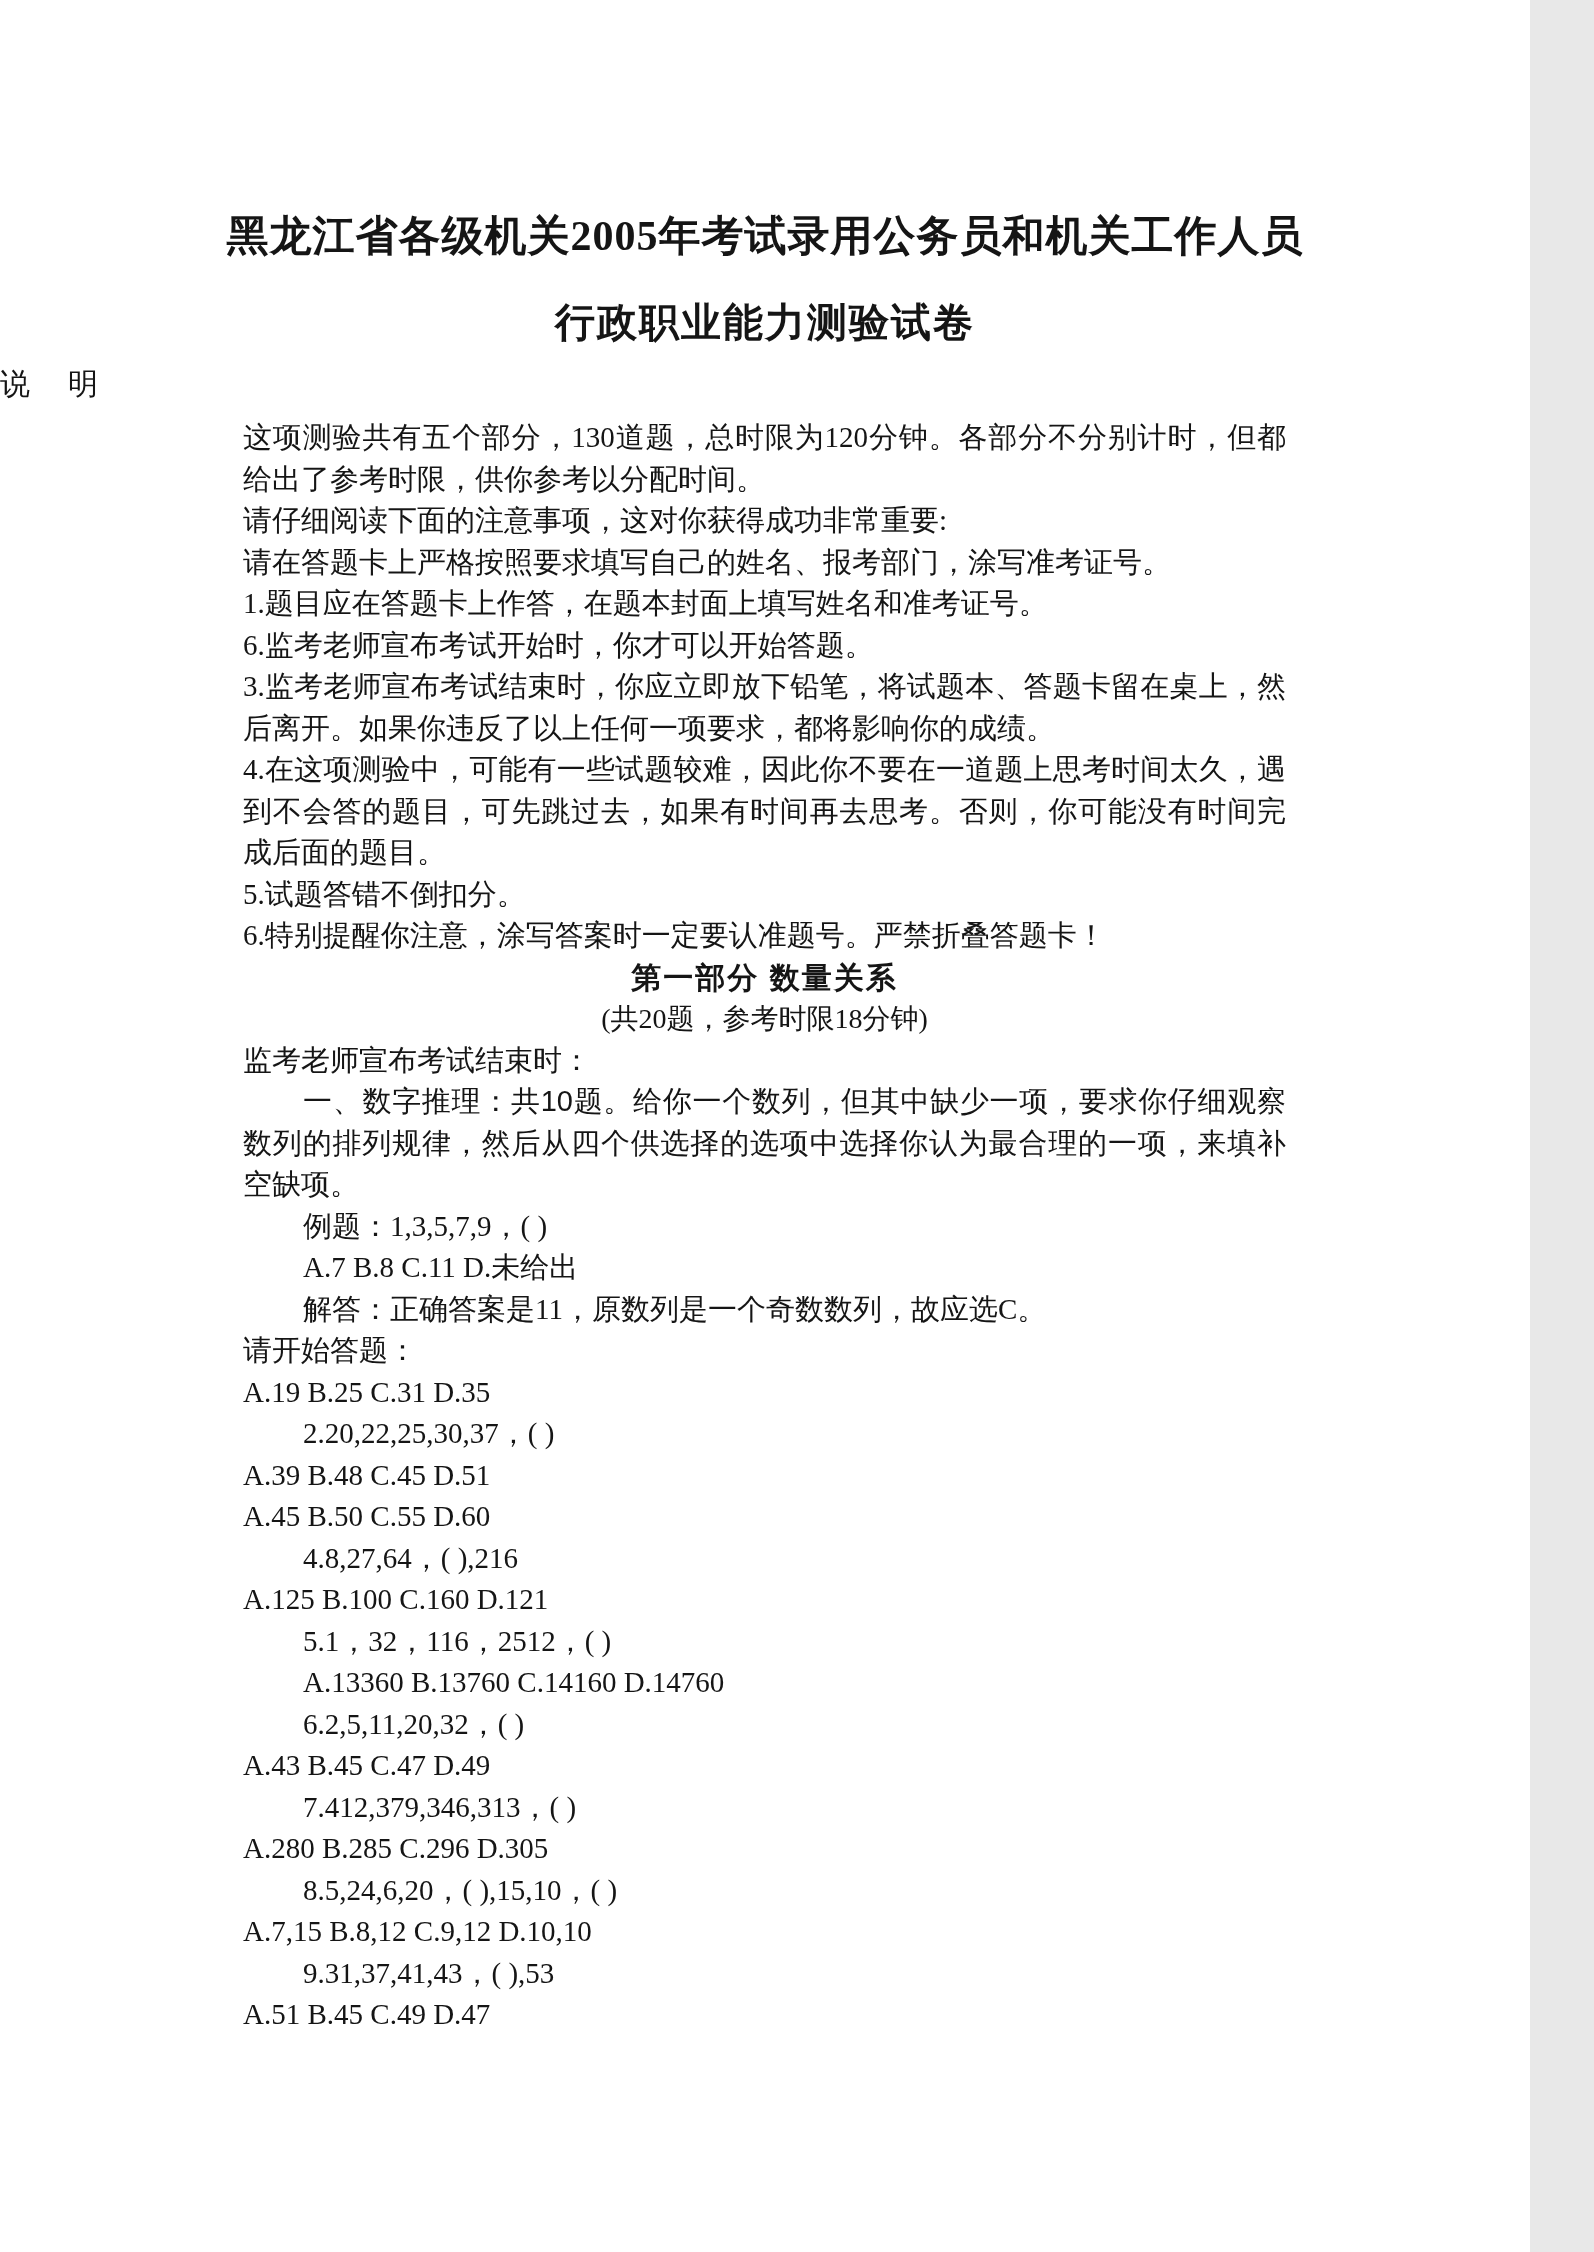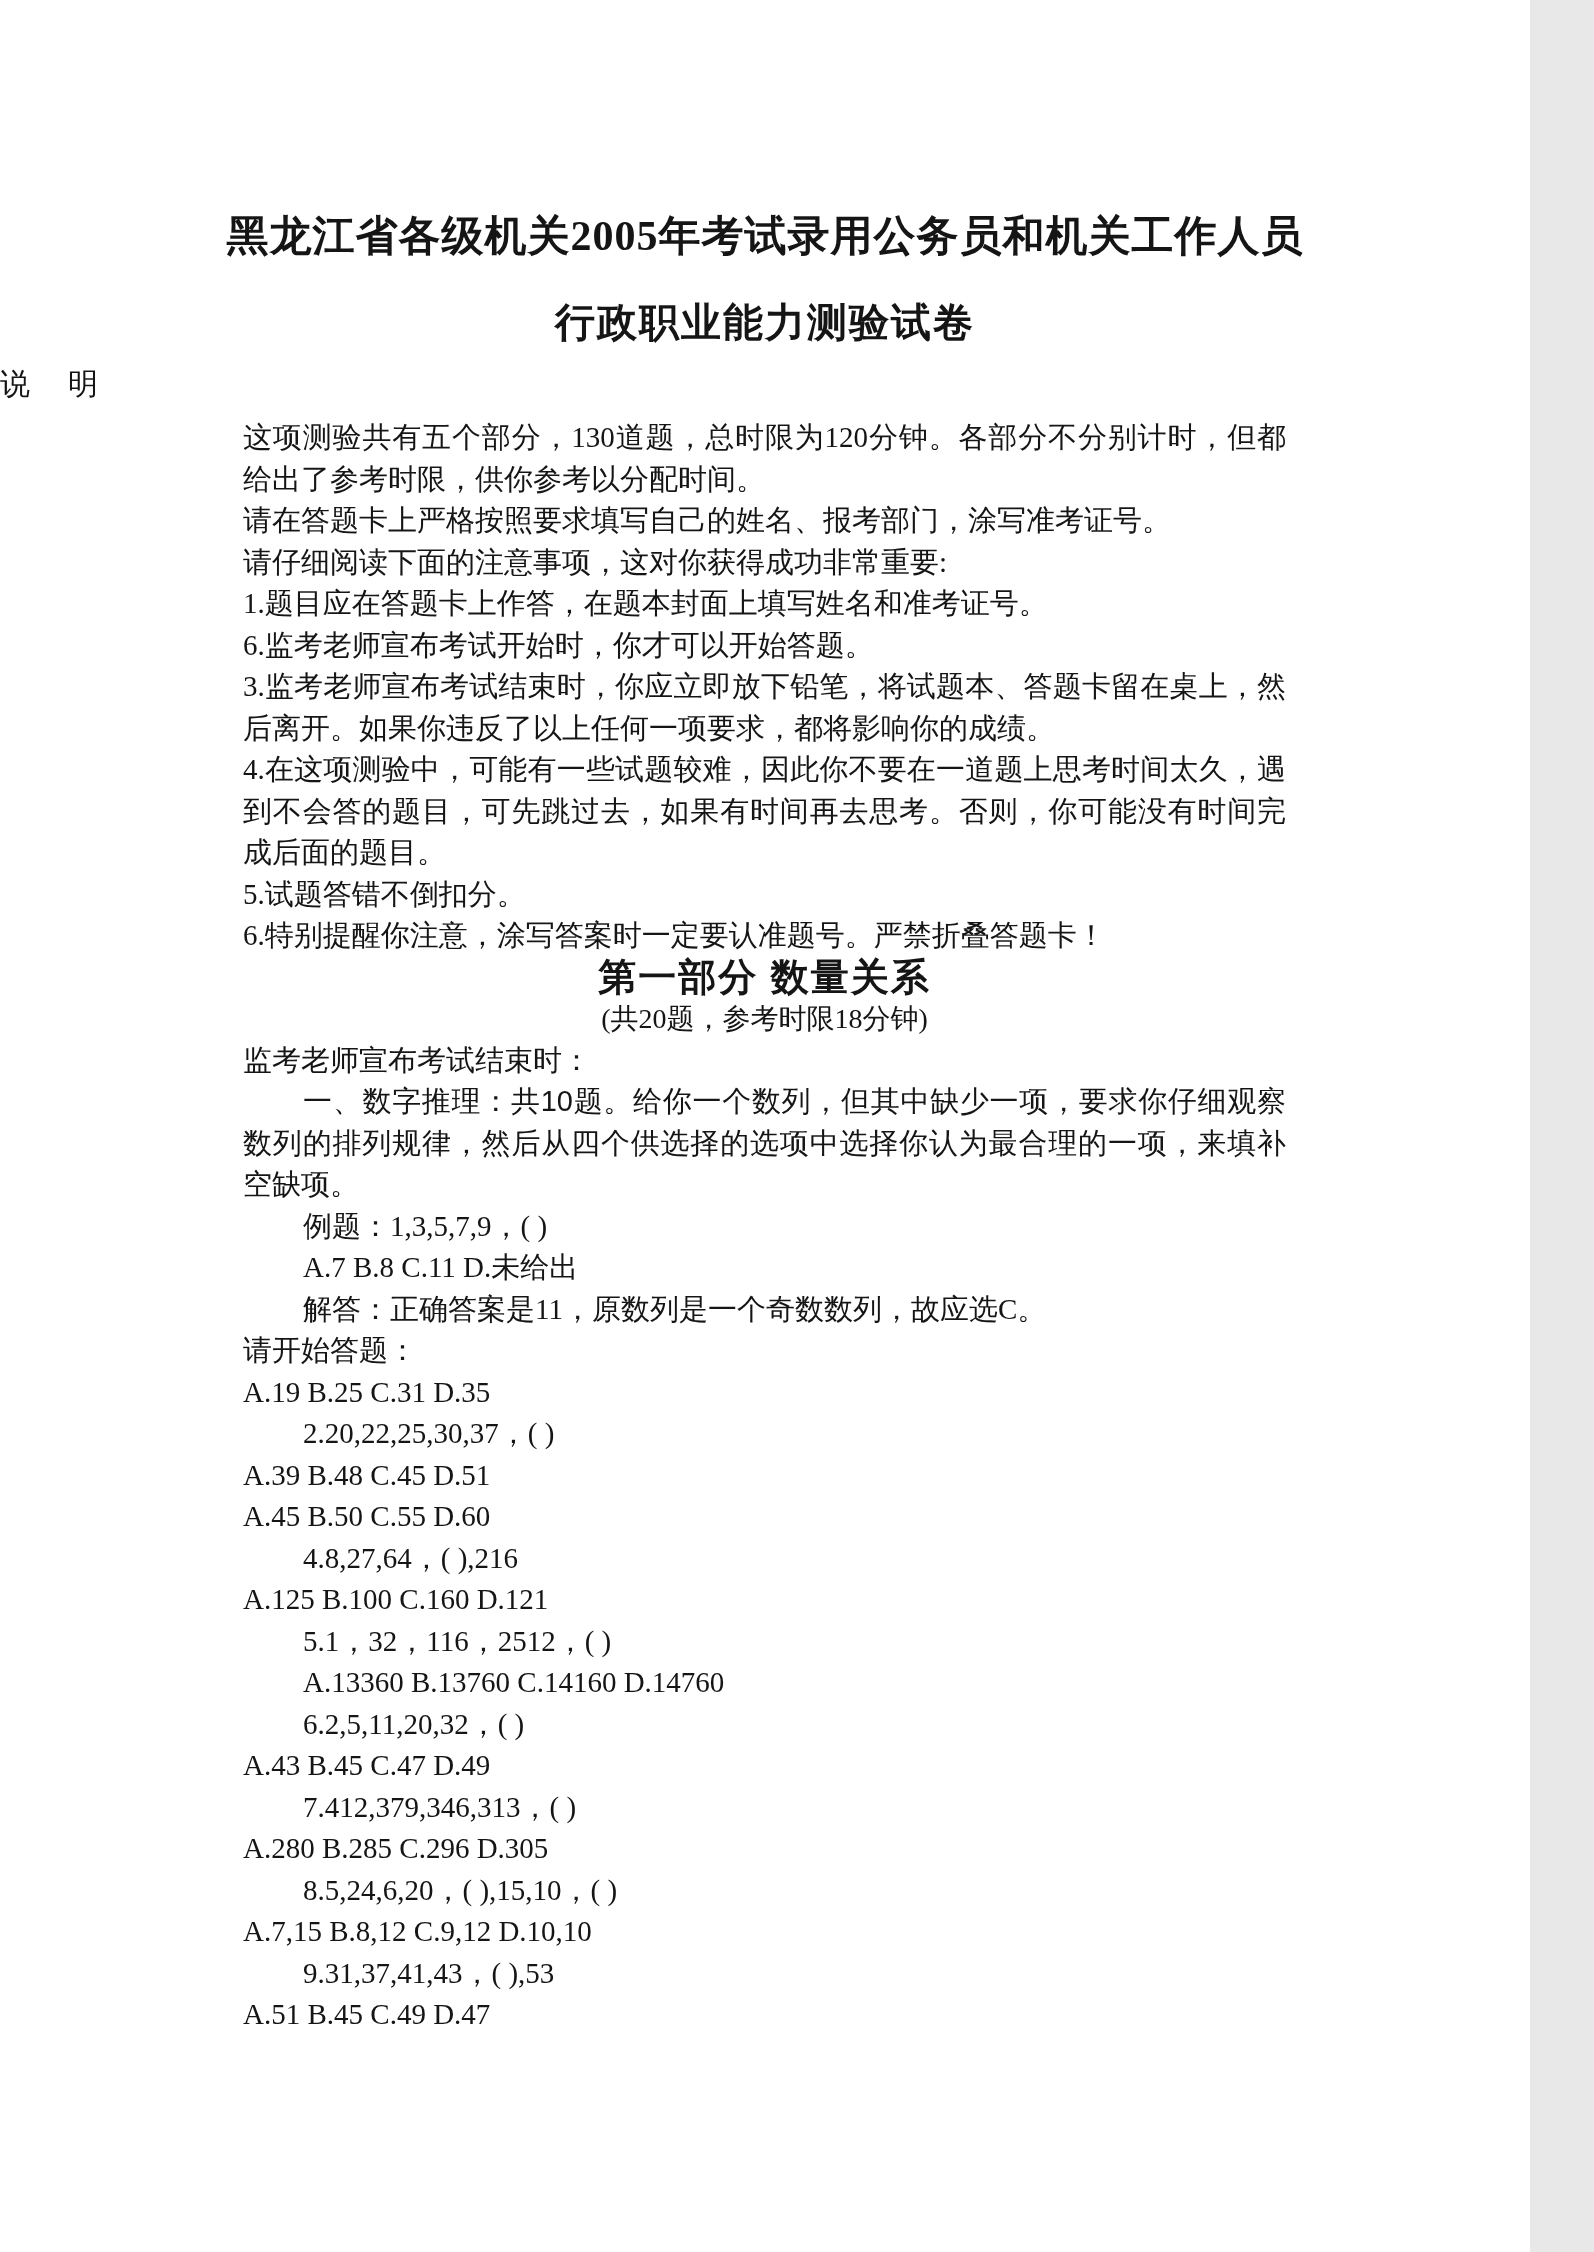--- a/index.html
+++ b/index.html
@@ -46,21 +46,21 @@
   .line {
     font-size: 29px;
     line-height: 41.5px;
     text-align: justify;
   }
   .kai   { font-family: "Liberation Serif", serif; }
   .serif { font-family: "Liberation Serif", serif; }
   .hei   { font-family: "Liberation Sans", sans-serif; }
   .indent2 { text-indent: 60px; }
   .part-heading {
-    font-size: 38px;
+    font-size: 30px;
     line-height: 41.5px;
     font-weight: bold;
     text-align: center;
     font-family: "Liberation Sans", sans-serif;
     letter-spacing: 2px;
   }
   .part-subheading {
     font-size: 28px;
     line-height: 41.5px;
     text-align: center;
@@ -71,22 +71,22 @@
 
 <div class="page">
 
   <div class="title1">黑龙江省各级机关2005年考试录用公务员和机关工作人员</div>
   <div class="title2">行政职业能力测验试卷</div>
   <div class="notice-heading">说　明</div>
 
   <div class="body">
 
     <p class="line kai">这项测验共有五个部分，130道题，总时限为120分钟。各部分不分别计时，但都给出了参考时限，供你参考以分配时间。</p>
+    <p class="line kai">请仔细阅读下面的注意事项，这对你获得成功非常重要:</p>
     <p class="line kai">请在答题卡上严格按照要求填写自己的姓名、报考部门，涂写准考证号。</p>
-    <p class="line kai">请仔细阅读下面的注意事项，这对你获得成功非常重要:</p>
     <p class="line kai">1.题目应在答题卡上作答，在题本封面上填写姓名和准考证号。</p>
     <p class="line kai">6.监考老师宣布考试开始时，你才可以开始答题。</p>
     <p class="line kai">3.监考老师宣布考试结束时，你应立即放下铅笔，将试题本、答题卡留在桌上，然后离开。如果你违反了以上任何一项要求，都将影响你的成绩。</p>
     <p class="line kai">4.在这项测验中，可能有一些试题较难，因此你不要在一道题上思考时间太久，遇到不会答的题目，可先跳过去，如果有时间再去思考。否则，你可能没有时间完成后面的题目。</p>
     <p class="line kai">5.试题答错不倒扣分。</p>
     <p class="line kai">6.特别提醒你注意，涂写答案时一定要认准题号。严禁折叠答题卡！</p>
 
     <div class="part-heading">第一部分 数量关系</div>
     <div class="part-subheading kai">(共20题，参考时限18分钟)</div>
 

